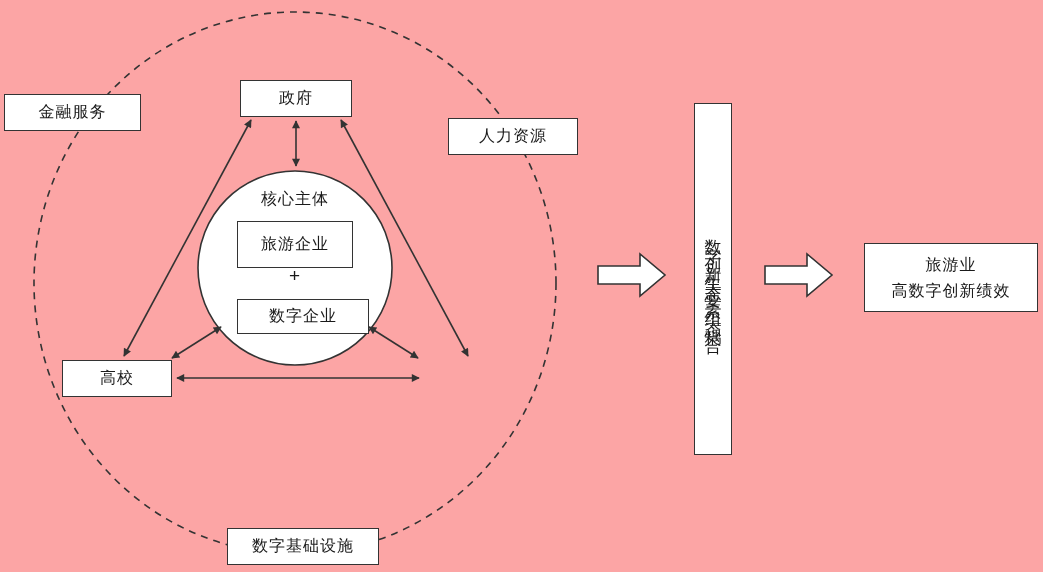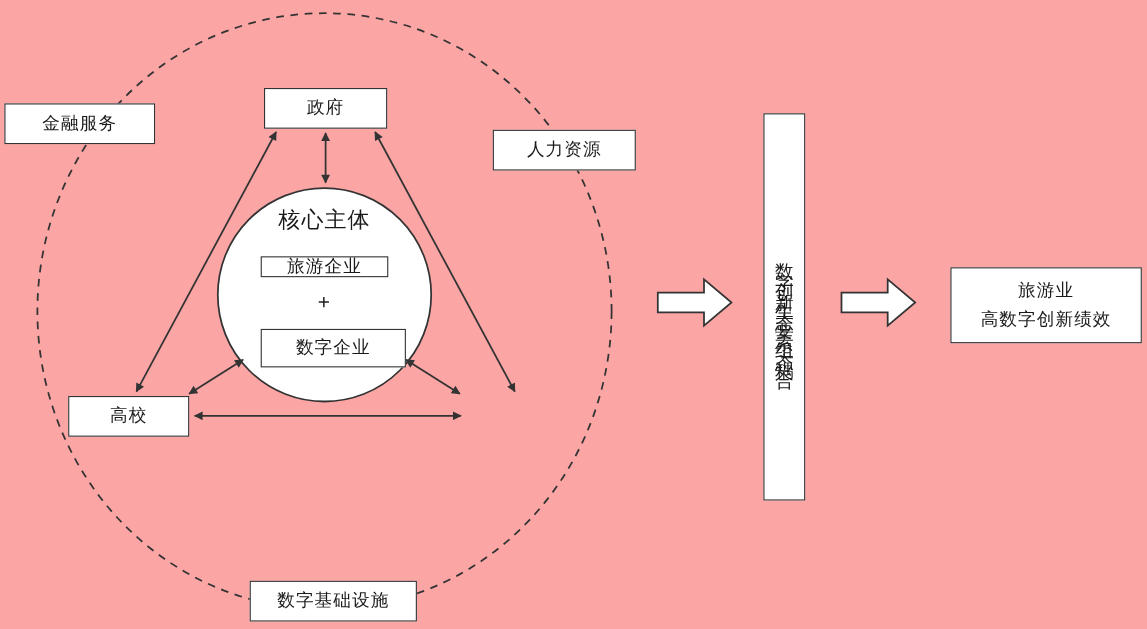--- a/index.html
+++ b/index.html
@@ -26,21 +26,21 @@
     justify-content: center;
     font-size: 16px;
     letter-spacing: 1px;
     text-align: center;
   }
   .plain {
     position: absolute;
     display: flex;
     align-items: center;
     justify-content: center;
-    font-size: 20px;
+    font-size: 16px;
     letter-spacing: 1px;
     background: transparent;
   }
   .vertical-text {
     writing-mode: vertical-rl;
     text-orientation: upright;
     letter-spacing: 9px;
     font-size: 17px;
     line-height: 1;
   }
@@ -91,21 +91,21 @@
 
   <div class="node" style="left:62px; top:360px; width:110px; height:37px;">
     <span>高校</span>
   </div>
 
 
   <div class="plain" style="left:198px; top:188px; width:194px; height:22px;">
     <span>核心主体</span>
   </div>
 
-  <div class="node" style="left:237px; top:221px; width:116px; height:19px;margin-top:12px;">
+  <div class="node" style="left:237px; top:221px; width:116px; height:47px;">
     <span>旅游企业</span>
   </div>
 
   <div class="plain" style="left:198px; top:263px; width:194px; height:26px; font-size:19px;">
     <span>+</span>
   </div>
 
   <div class="node" style="left:237px; top:299px; width:132px; height:35px;">
     <span>数字企业</span>
   </div>

